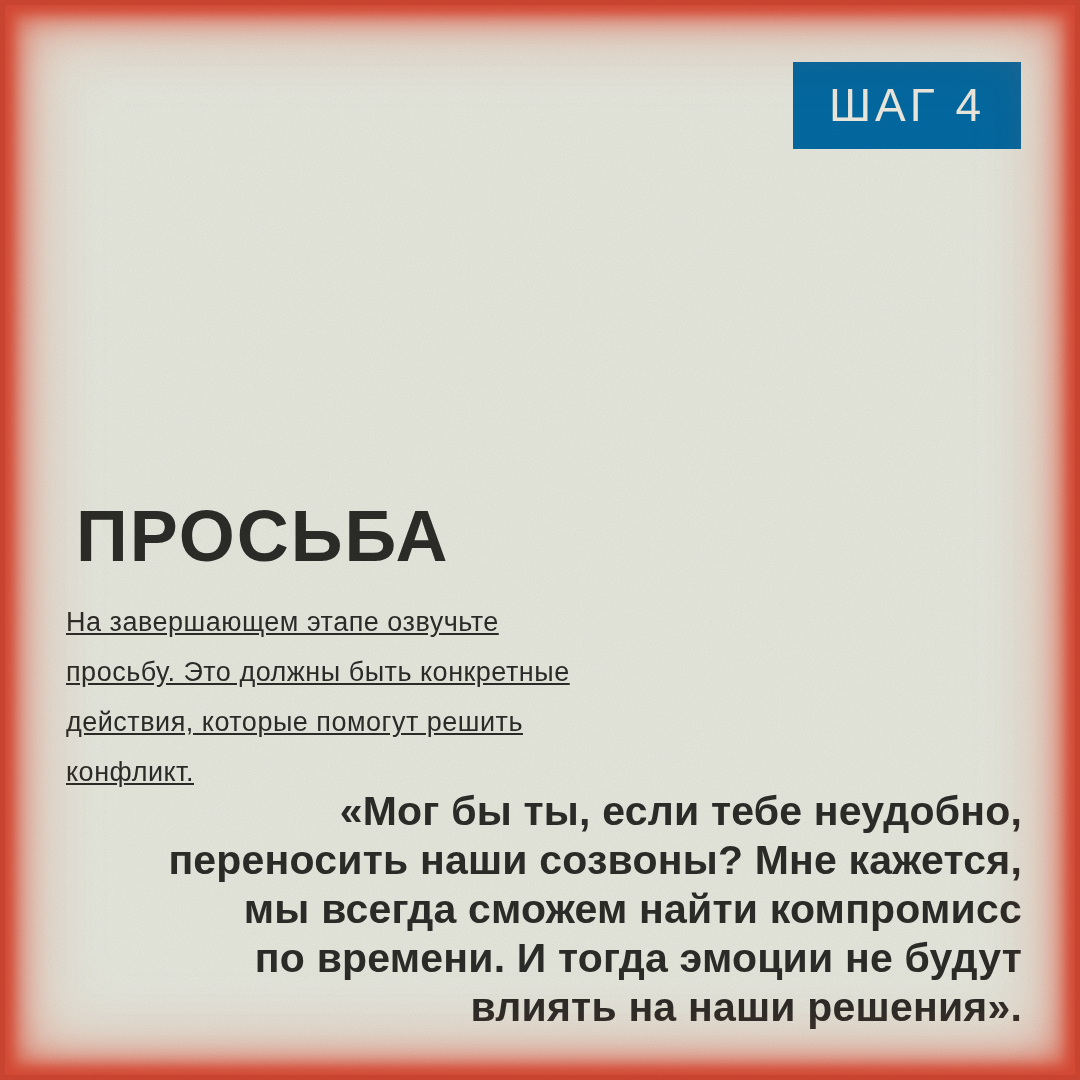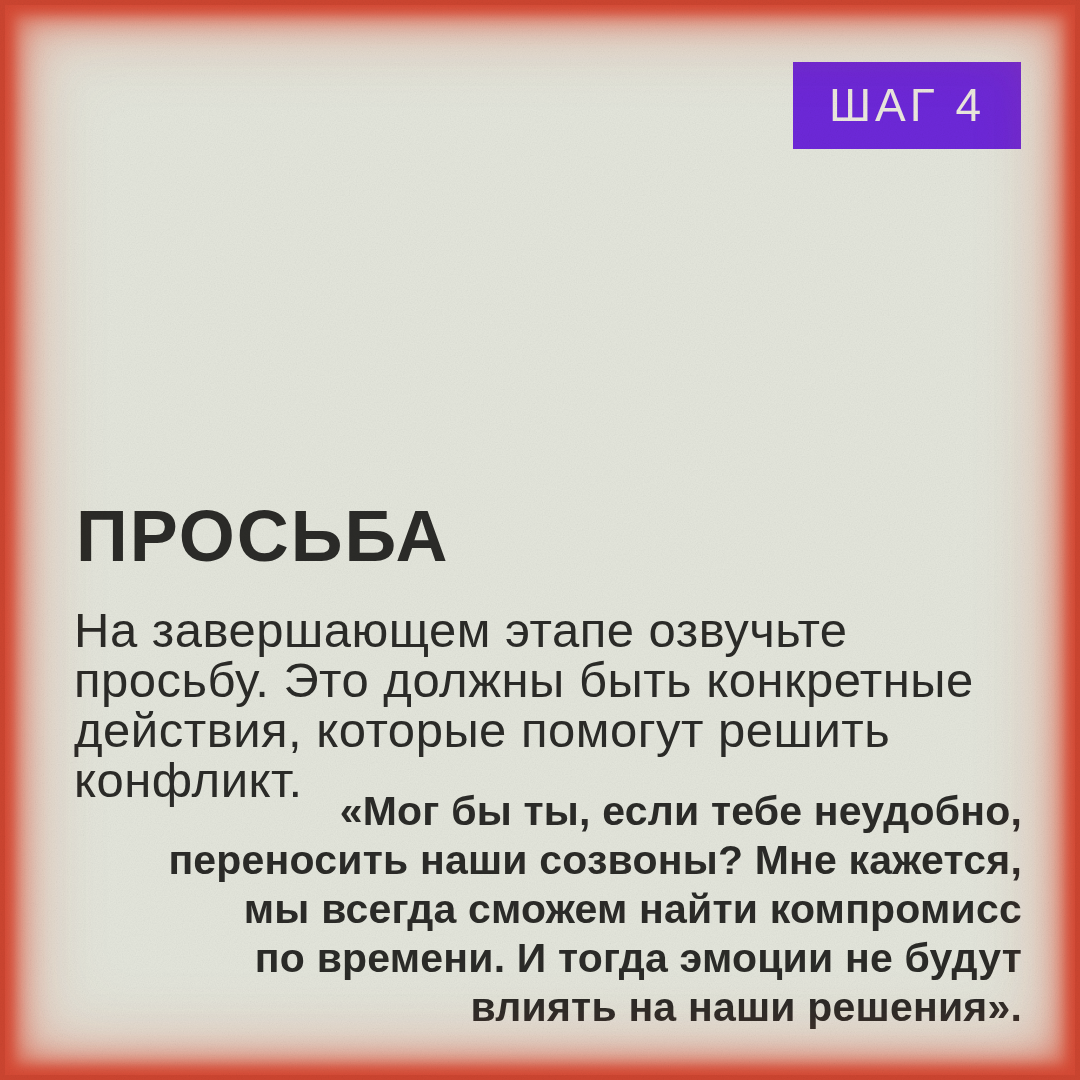--- a/index.html
+++ b/index.html
@@ -41,21 +41,21 @@
     opacity: 0.14;
     mix-blend-mode: multiply;
     pointer-events: none;
   }
   .badge {
     position: absolute;
     top: 62px;
     right: 59px;
     width: 228px;
     height: 87px;
-    background: #6d28d9;
+    background: #0369a1;
     display: flex;
     align-items: center;
     justify-content: center;
     z-index: 2;
   }
   .badge-label {
     color: #ece9df;
     font-size: 46px;
     font-weight: 400;
     letter-spacing: 4px;
@@ -70,27 +70,28 @@
     line-height: 1.05;
     font-weight: 700;
     letter-spacing: 2px;
     z-index: 1;
   }
   .intro {
     position: absolute;
     left: 62px;
     top: 593px;
     width: 950px;
-    margin: 12px;
-    font-size: 49px;
+    margin: 4px;
+    font-size: 27px;
     line-height: 50px;
     font-weight: 400;
     letter-spacing: 0.5px;
     white-space: pre-line;
     z-index: 1;
+    text-decoration: underline;
   }
   .quote {
     position: absolute;
     left: 62px;
     top: 787px;
     width: 960px;
     margin: 0;
     font-size: 41px;
     line-height: 49px;
     font-weight: 700;

